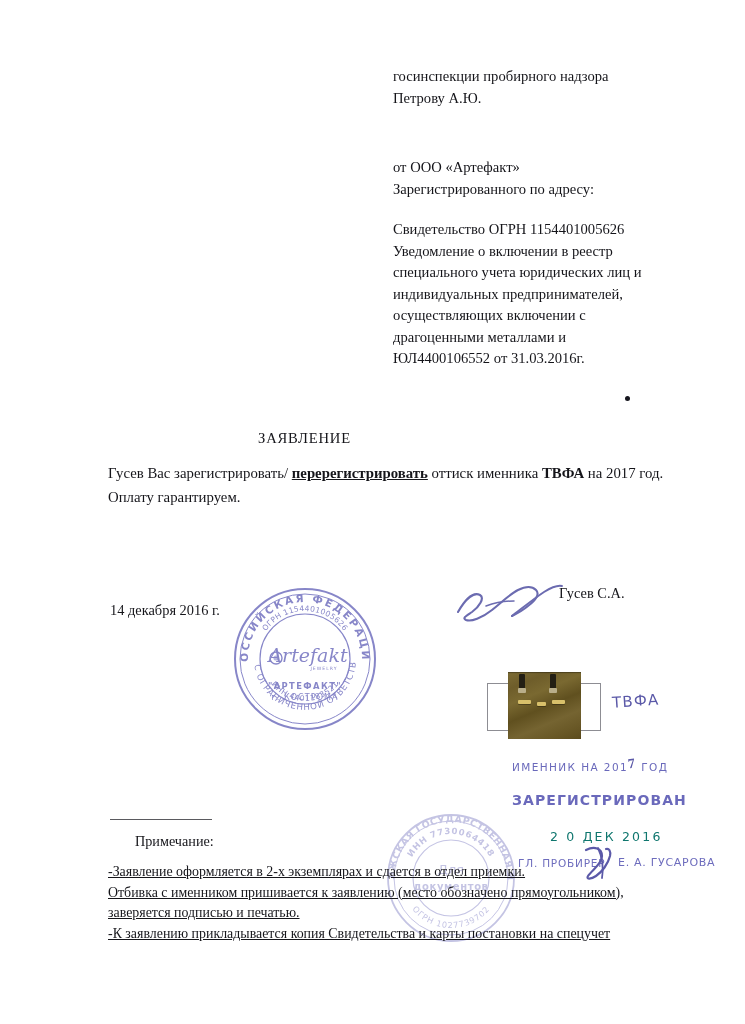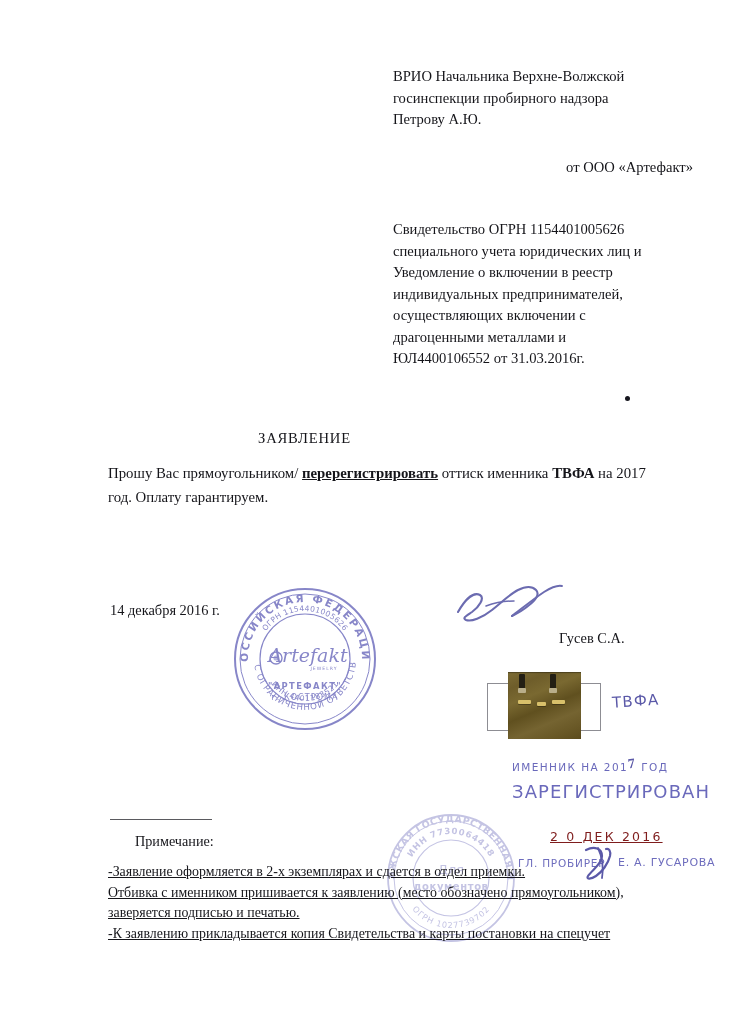--- a/index.html
+++ b/index.html
@@ -20,21 +20,21 @@
   
   .addr-block {
     position: absolute;
     left: 393px;
     width: 300px;
     font-size: 14.6px;
     line-height: 21.5px;
     color: #15151a;
   }
   #addressee { top: 66px; }
-  #sender    { top: 157px; text-align: right; }
+  #sender    { top: 157px; }
   #cert      { top: 219px; }
   .addr-line { white-space: nowrap; }
 
   
   #doc-title {
     position: absolute;
     top: 430px;
     left: 0;
     width: 609px;
     text-align: center;
@@ -71,21 +71,20 @@
     white-space: nowrap;
     margin-top: 16px;
   }
   #sign-name {
     position: absolute;
     top: 585px;
     left: 559px;
     font-size: 14.4px;
     color: #15151a;
     white-space: nowrap;
-    margin-top: 45px;
   }
 
   
   #hand-signature {
     position: absolute;
     left: 452px;
     top: 576px;
     width: 120px;
     height: 56px;
     pointer-events: none;
@@ -183,37 +182,36 @@
   }
   #reg-year-hand {
     display: inline-block;
     font-family: "Liberation Serif", serif;
     font-size: 14px;
     font-weight: bold;
     transform: translateY(-3px) rotate(-7deg);
     color: #5b59a8;
   }
   #reg-stamp-line2 {
-    margin-top: 6px;
-    font-size: 18px;
-    font-weight: normal;
+    margin-top: 17px;
+    font-size: 14px;
+    font-weight: bold;
     letter-spacing: 1.1px;
     white-space: nowrap;
   }
   #reg-date {
     position: absolute;
     left: 550px;
     top: 829px;
-    color: #7f1d1d;
+    color: #0f766e;
     font-family: "DejaVu Sans", sans-serif;
     font-size: 12.5px;
     letter-spacing: 2.2px;
     white-space: nowrap;
     pointer-events: none;
-    text-decoration: underline;
   }
   #assayer-role {
     position: absolute;
     left: 518px;
     top: 857px;
     color: #6d6cbd;
     font-family: "DejaVu Sans", sans-serif;
     font-size: 10.5px;
     letter-spacing: 0.8px;
     white-space: nowrap;
@@ -290,44 +288,44 @@
     border-radius: 50%;
     background: #16161e;
   }
 </style>
 </head>
 <body>
 
 <div id="page">
 
   <div class="addr-block" id="addressee">
-    <div class="addr-line">ВРИО Начальника Верхне-Волжской</div>
     <div class="addr-line">госинспекции пробирного надзора</div>
     <div class="addr-line">Петрову А.Ю.</div>
   </div>
 
   <div class="addr-block" id="sender">
     <div class="addr-line">от  ООО «Артефакт»</div>
+    <div class="addr-line">Зарегистрированного по адресу:</div>
   </div>
 
   <div class="addr-block" id="cert">
     <div class="addr-line">Свидетельство ОГРН 1154401005626</div>
+    <div class="addr-line">Уведомление о включении в реестр</div>
     <div class="addr-line">специального учета юридических лиц и</div>
-    <div class="addr-line">Уведомление о включении в реестр</div>
     <div class="addr-line">индивидуальных предпринимателей,</div>
     <div class="addr-line">осуществляющих включении с</div>
     <div class="addr-line">драгоценными металлами и</div>
     <div class="addr-line">ЮЛ4400106552 от 31.03.2016г.</div>
   </div>
 
   <div id="scan-speck"></div>
 
   <div id="doc-title">ЗАЯВЛЕНИЕ</div>
 
-  <div id="body-par"><span>Прошу Вас прямоугольником/</span> <span class="u-bold">перерегистрировать</span><span> оттиск именника </span><b>ТВФА</b><span> на 2017 год. Оплату гарантируем.</span></div>
+  <div id="body-par"><span>Гусев Вас зарегистрировать/</span> <span class="u-bold">перерегистрировать</span><span> оттиск именника </span><b>ТВФА</b><span> на 2017 год. Оплату гарантируем.</span></div>
 
   <div id="sign-date">14 декабря 2016  г.</div>
   <div id="sign-name">Гусев С.А.</div>
 
   <svg id="hand-signature" viewBox="0 0 120 56">
     <path d="M6,36 C14,22 22,16 28,19 C33,22 27,31 20,36 C14,40 10,42 14,44
              C19,46 30,42 40,34 C50,26 58,18 66,14 C74,10 80,10 84,14
              C88,18 84,24 76,30 C70,35 64,38 60,40" fill="none" stroke="#6b6bb0" stroke-width="2.1" stroke-linecap="round"></path>
     <path d="M60,40 C68,34 80,24 92,16 C100,11 106,9 110,10" fill="none" stroke="#6b6bb0" stroke-width="1.9" stroke-linecap="round"></path>
     <path d="M34,30 C42,27 52,25 62,25" fill="none" stroke="#6b6bb0" stroke-width="1.5" stroke-linecap="round"></path>

